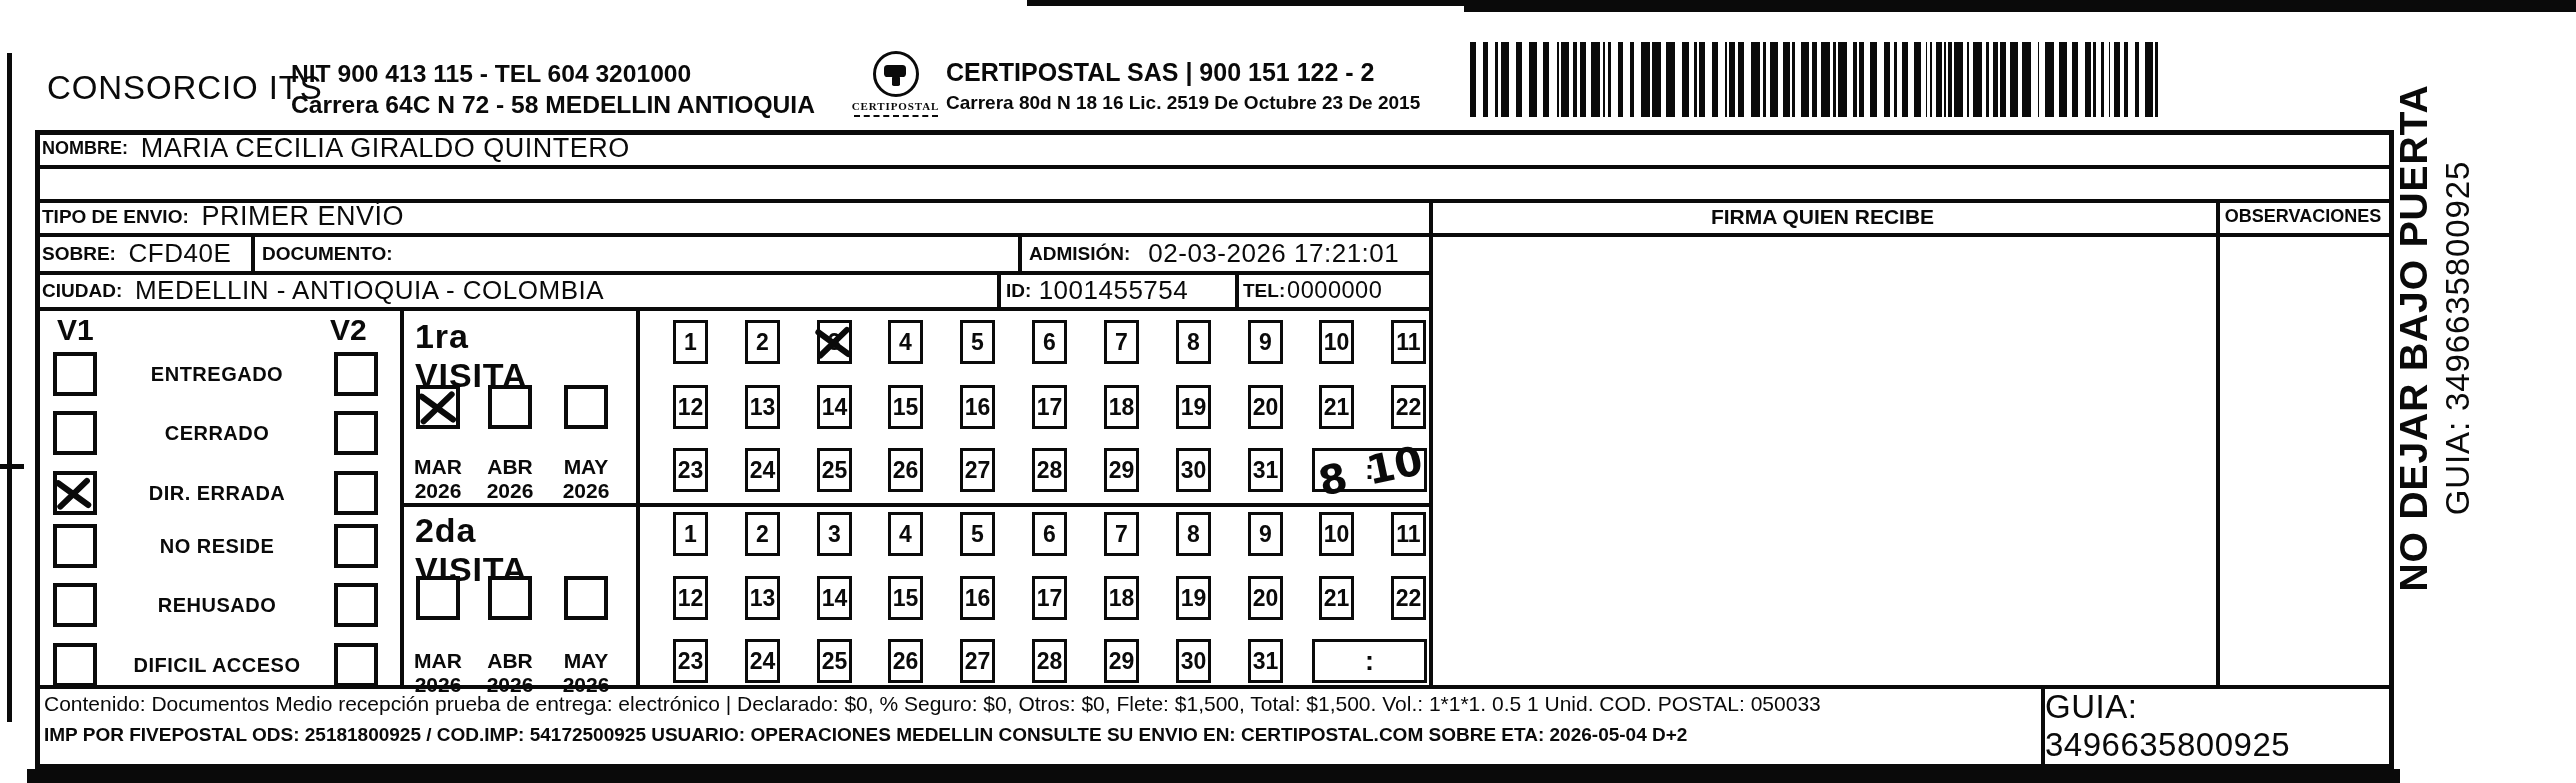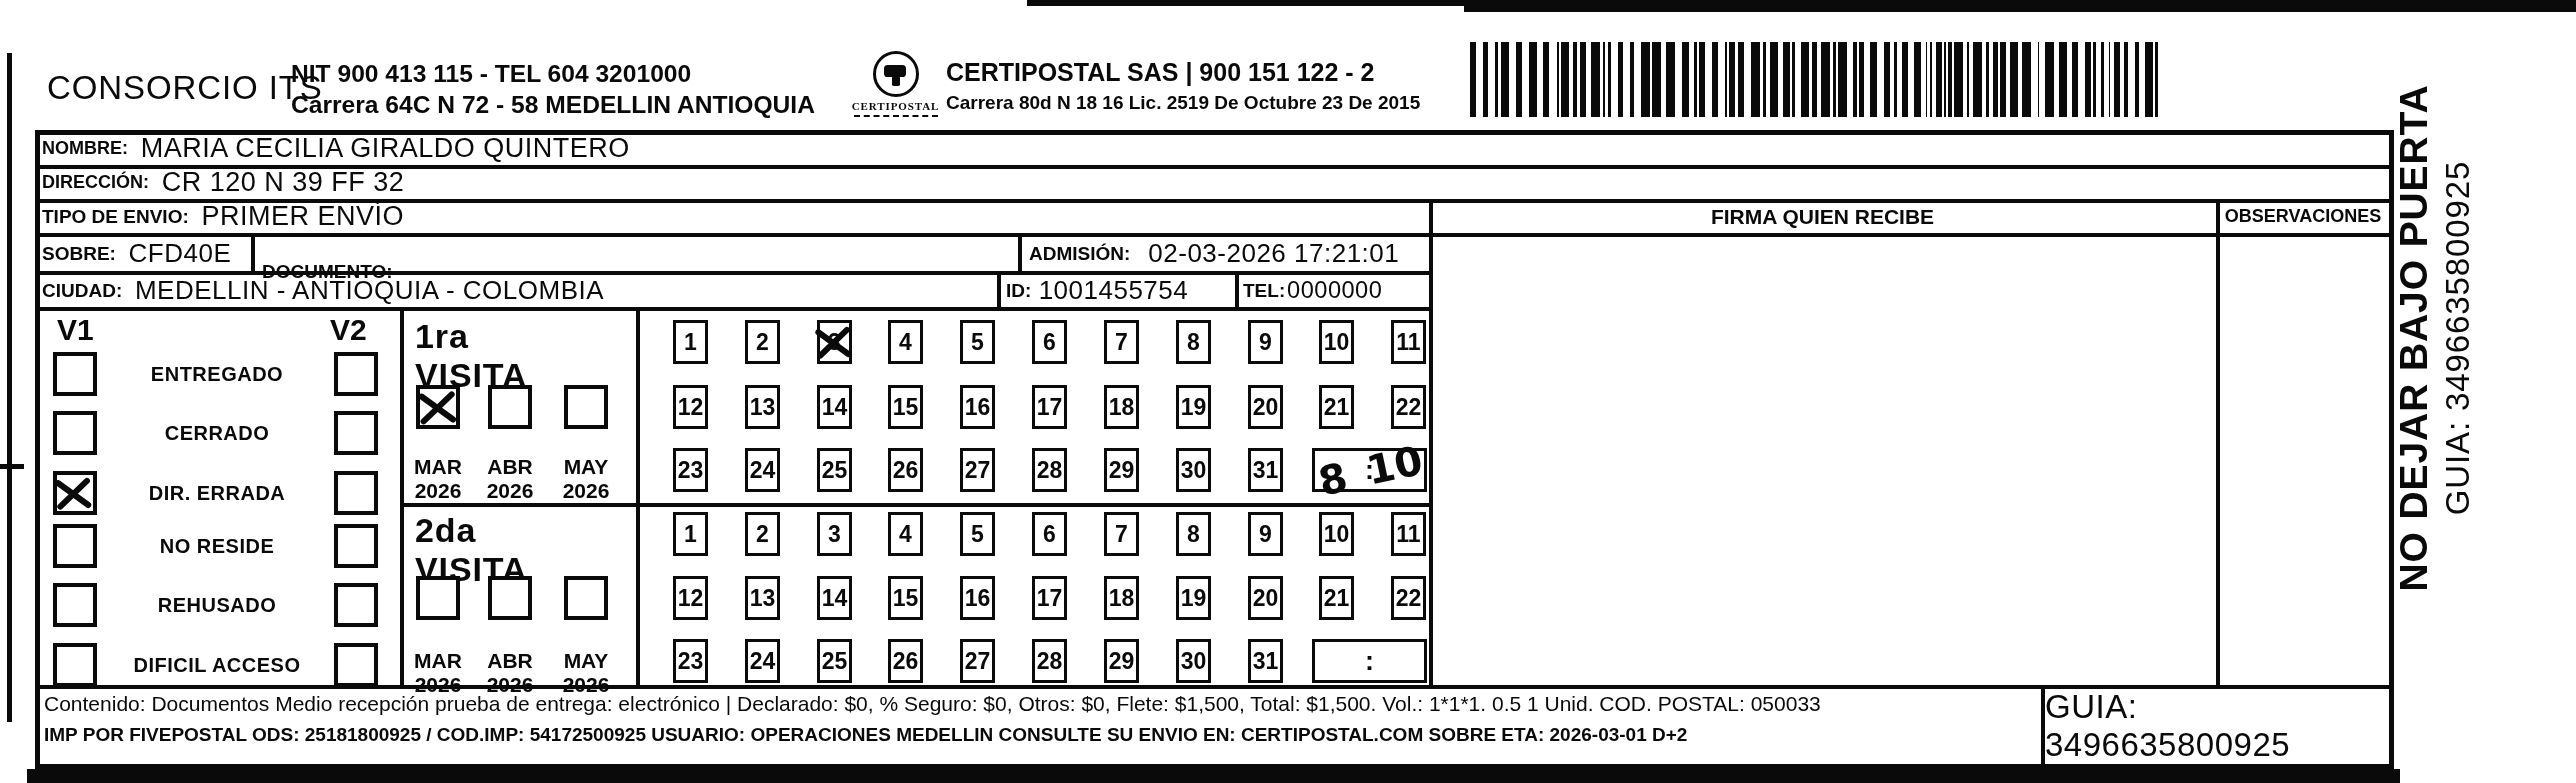--- a/index.html
+++ b/index.html
@@ -230,39 +230,35 @@
       <div class="abs ink" style="left: 2216px; top: 199px; width: 3.6px; height: 489px;"></div>
       <div class="abs ink" style="left: 400px; top: 307px; width: 3.6px; height: 381px;"></div>
       <div class="abs ink" style="left: 636px; top: 307px; width: 3.6px; height: 381px;"></div>
       <div class="abs ink" style="left: 2041px; top: 685px; width: 3.6px; height: 83px;"></div>
     </div>
 
   <div class="cellrow" style="left:42px;top:133px;height:31px;">
     <span class="lbl" style="font-size:18px;">NOMBRE:</span>
     <span class="val">MARIA CECILIA GIRALDO QUINTERO</span>
   </div>
-  <div class="cellrow" style="left:42px;top:167px;height:31px;">
-    <span class="lbl" style="font-size:18px;">DIRECCIÓN:</span>
-    <span class="val">CR 120 N 39 FF 32</span>
-  </div>
   <div class="cellrow" style="left:42px;top:201px;height:31px;">
     <span class="lbl" style="font-size:19px;">TIPO DE ENVIO:</span>
     <span class="val">PRIMER ENVÍO</span>
   </div>
 
   <div class="hdrcell" style="left:1433px;top:202px;width:779px;height:29px;font-size:21px;">FIRMA QUIEN RECIBE</div>
   <div class="hdrcell" style="left:2220px;top:202px;width:166px;height:29px;font-size:18px;">OBSERVACIONES</div>
   <div class="abs" style="left:1433px;top:235px;width:779px;height:450px;"></div>
   <div class="abs" style="left:2220px;top:235px;width:166px;height:450px;"></div>
 
   <div class="cellrow" style="left:42px;top:236px;height:35px;">
     <span class="lbl" style="font-size:19px;">SOBRE:</span>
     <span class="val" style="font-size:26px;">CFD40E</span>
   </div>
-  <div class="cellrow" style="left:262px;top:248px;height:35px;align-items:flex-end;">
+  <div class="cellrow" style="left:262px;top:236px;height:35px;">
     <span class="lbl" style="font-size:19px;">DOCUMENTO:</span>
   </div>
   <div class="cellrow" style="left:1029px;top:236px;height:35px;">
     <span class="lbl" style="font-size:19px;">ADMISIÓN:</span>
     <span class="val" style="font-size:26px;margin-left:18px;">02-03-2026 17:21:01</span>
   </div>
 
   <div class="cellrow" style="left:42px;top:274px;height:33px;">
     <span class="lbl" style="font-size:19px;">CIUDAD:</span>
     <span class="val" style="font-size:26px;">MEDELLIN - ANTIOQUIA - COLOMBIA</span>
@@ -533,21 +529,21 @@
         <div class="day" style="left: 1248px; top: 639px;">
           <span>31</span>
         </div>
         <div class="timebox" style="left: 1312px; top: 639px;">
           <span>:</span>
         </div>
       </div>
     </div>
 
   <div class="abs nowrap" style="left:44px;top:692px;font-size:21px;">Contenido: Documentos Medio recepción prueba de entrega: electrónico | Declarado: $0, % Seguro: $0, Otros: $0, Flete: $1,500, Total: $1,500. Vol.: 1*1*1. 0.5  1 Unid. COD. POSTAL: 050033</div>
-  <div class="abs nowrap lbl" style="left:44px;top:724px;font-size:19px;">IMP POR FIVEPOSTAL ODS: 25181800925 / COD.IMP: 54172500925 USUARIO: OPERACIONES MEDELLIN CONSULTE SU ENVIO EN: CERTIPOSTAL.COM SOBRE ETA: 2026-03-01 D+2</div>
+  <div class="abs nowrap lbl" style="left:44px;top:724px;font-size:19px;">IMP POR FIVEPOSTAL ODS: 25181800925 / COD.IMP: 54172500925 USUARIO: OPERACIONES MEDELLIN CONSULTE SU ENVIO EN: CERTIPOSTAL.COM SOBRE ETA: 2026-05-04 D+2</div>
   <div class="hdrcell" style="left:2045px;top:688px;width:341px;height:75px;font-size:33px;font-weight:400;letter-spacing:0.5px;">GUIA: 3496635800925</div>
 
   <div class="sidewrap">
     <div class="sideinner">
       <div class="side1">NO DEJAR BAJO PUERTA</div>
       <div class="side2">GUIA: 3496635800925</div>
     </div>
   </div>
 
 </div>

